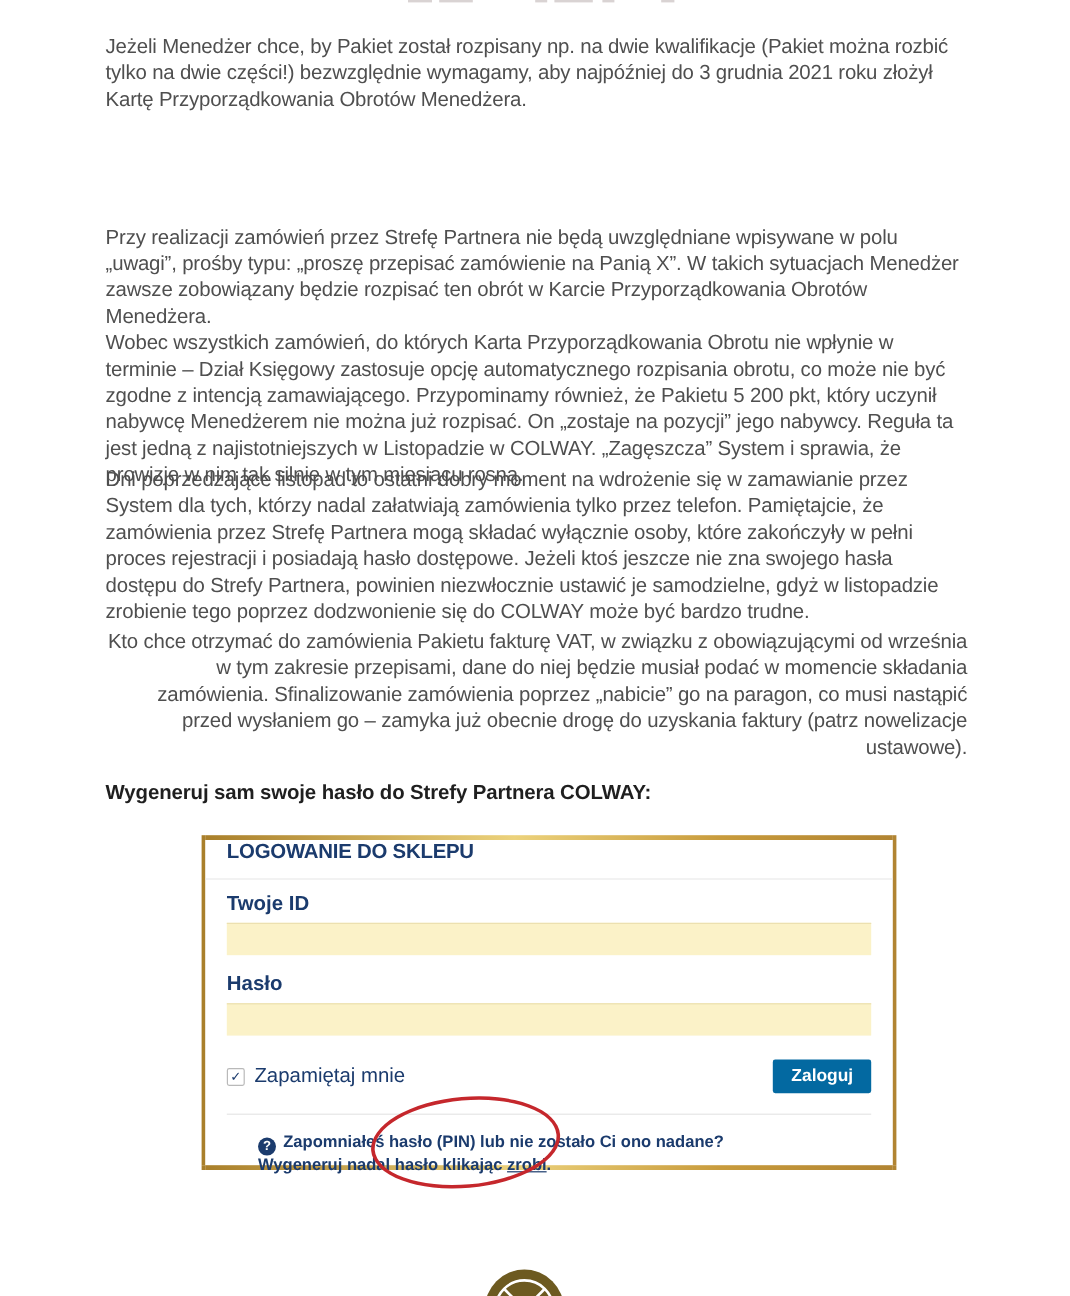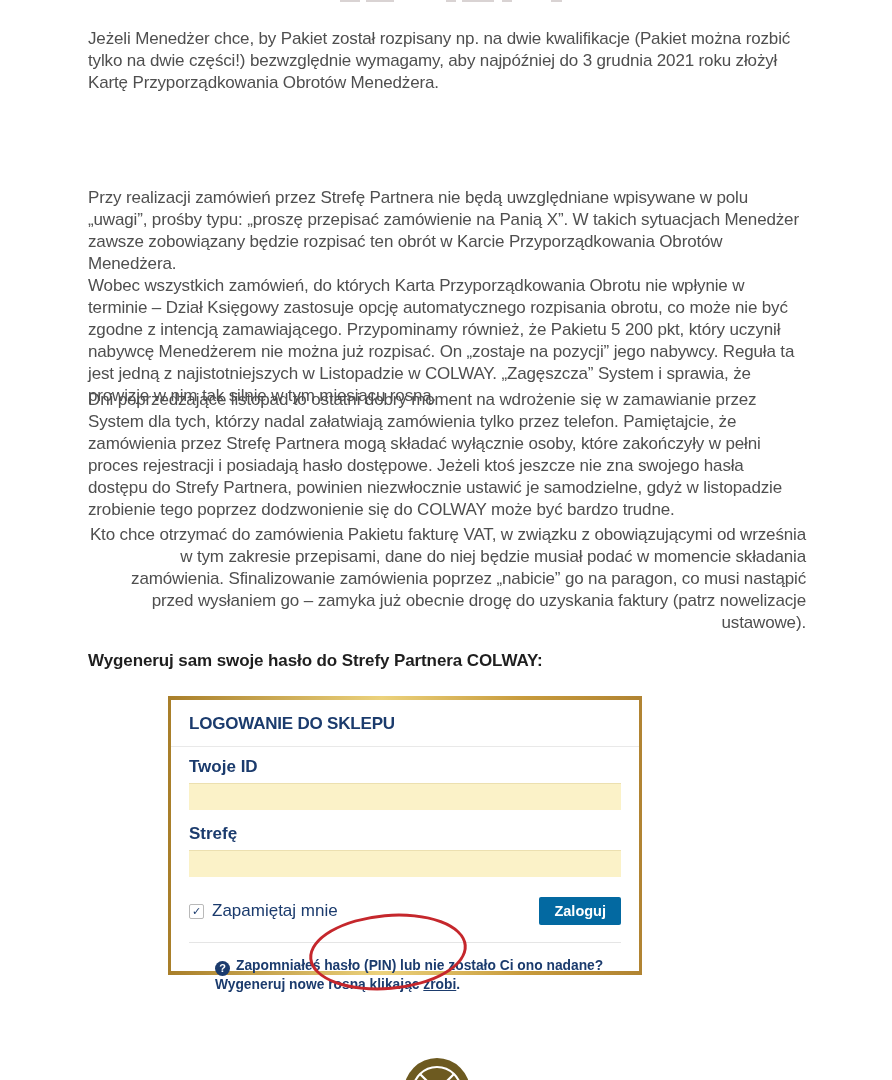--- a/index.html
+++ b/index.html
@@ -25,25 +25,25 @@
   .p4 { top:389px; }
   .p5 { top:524px;text-align:right; }
 
   .cta-heading {
     position:absolute; left:88px; top:651px; width:718px;
     font-size:17px; font-weight:bold; color:#1f1f1f; letter-spacing:-0.1px;
   }
 
   
   .login-box {
-    position:absolute; left:168px; top:696px; width:474px; height:279px;
+    position:absolute; left:168px; top:696px; width:579px; height:279px;
     background:#ffffff;
     border-style:solid; border-width:4px 3px;
     border-image:linear-gradient(90deg,#a97f2a 0%, #ecd27c 45%, #c89b3c 75%, #b18432 100%) 1;
-    padding:14px 18px 0 18px;
+    padding:0 18px 0 18px;
   }
   .form-title { font-size:17px; font-weight:bold; color:#1b3b6d; letter-spacing:-0.2px; }
   .form-divider { height:1px; background:#e9e9e9; margin:12px -18px 10px -18px; }
   .field-label { font-size:17px; font-weight:bold; color:#1b3b6d; margin-bottom:6px; }
   .text-input {
     width:100%; height:27px; background:#fbf2c8;
     border:none; border-top:1px solid #ece0b0; outline:none;
     font-family:"Liberation Sans", sans-serif; font-size:14px; color:#333;
     margin-bottom:14px;
   }
@@ -101,40 +101,40 @@
 
   <div class="cta-heading">Wygeneruj sam swoje hasło do Strefy Partnera COLWAY:</div>
 
   <div class="login-box">
     <div class="form-title">LOGOWANIE DO SKLEPU</div>
     <div class="form-divider"></div>
 
     <div class="field-label">Twoje ID</div>
     <input class="text-input" type="text" value="" style="">
 
-    <div class="field-label">Strefę</div>
+    <div class="field-label">Hasło</div>
     <input class="text-input" type="text" value="" style="">
 
     <div class="form-row">
       <div class="remember-wrap">
         <div class="checkbox">
           <span>✓</span>
         </div>
         <span class="remember-label">Zapamiętaj mnie</span>
       </div>
       <button class="login-button">Zaloguj</button>
     </div>
 
     <div class="forgot-divider"></div>
 
     <div class="forgot-line">
       <span class="question-icon">?</span><span>Zapomniałeś hasło (PIN) lub nie zostało Ci ono nadane?</span>
     </div>
     <div class="forgot-line">
-      <span>Wygeneruj nowe rosną klikając </span><a class="tutaj-link">zrobi</a><span>.</span>
+      <span>Wygeneruj nadal hasło klikając </span><a class="tutaj-link">zrobi</a><span>.</span>
     </div>
   </div>
 
   <div class="red-ellipse"></div>
 
   <svg class="bottom-logo" viewBox="0 0 68 68">
     <circle cx="34" cy="34" r="33" fill="#6d5a20"></circle>
     <circle cx="34" cy="34" r="24" fill="none" stroke="#ffffff" stroke-width="2.2"></circle>
     <line x1="17" y1="17" x2="51" y2="51" stroke="#ffffff" stroke-width="2.2"></line>
     <line x1="51" y1="17" x2="17" y2="51" stroke="#ffffff" stroke-width="2.2"></line>

